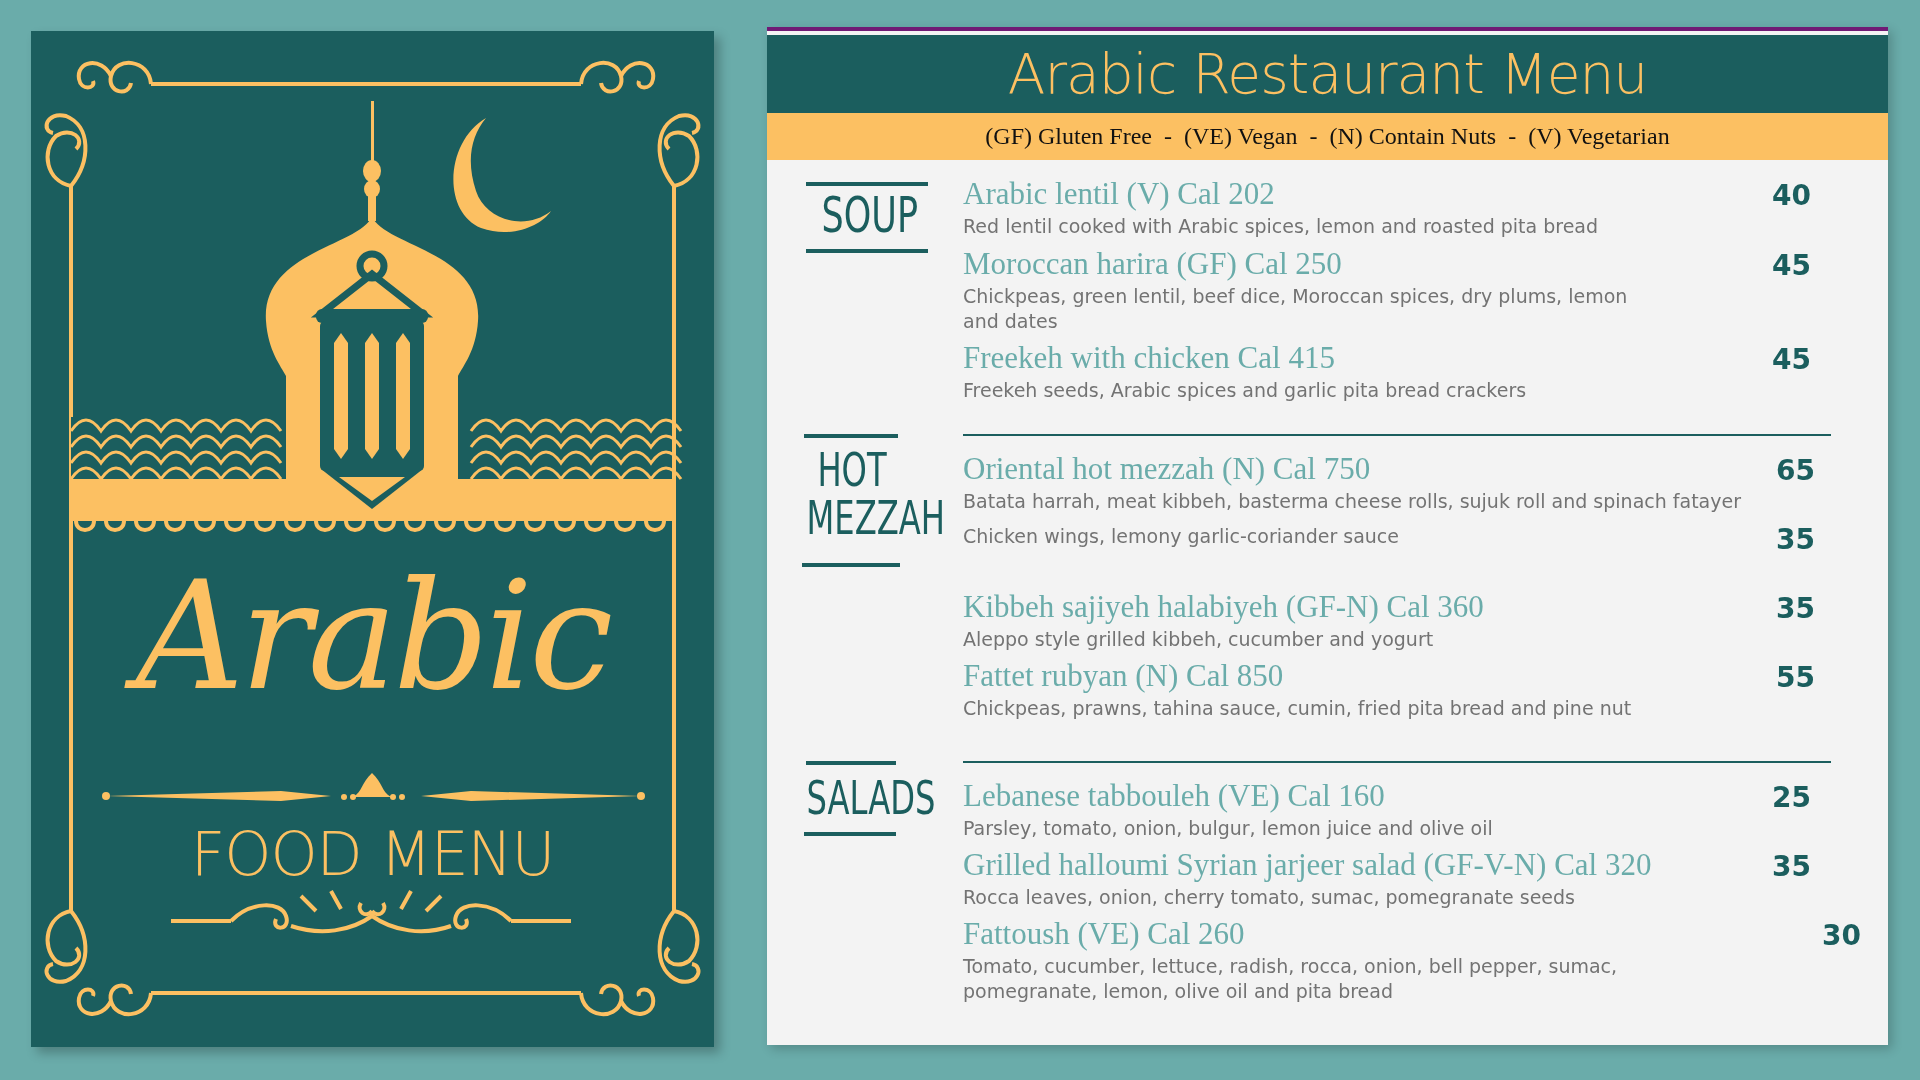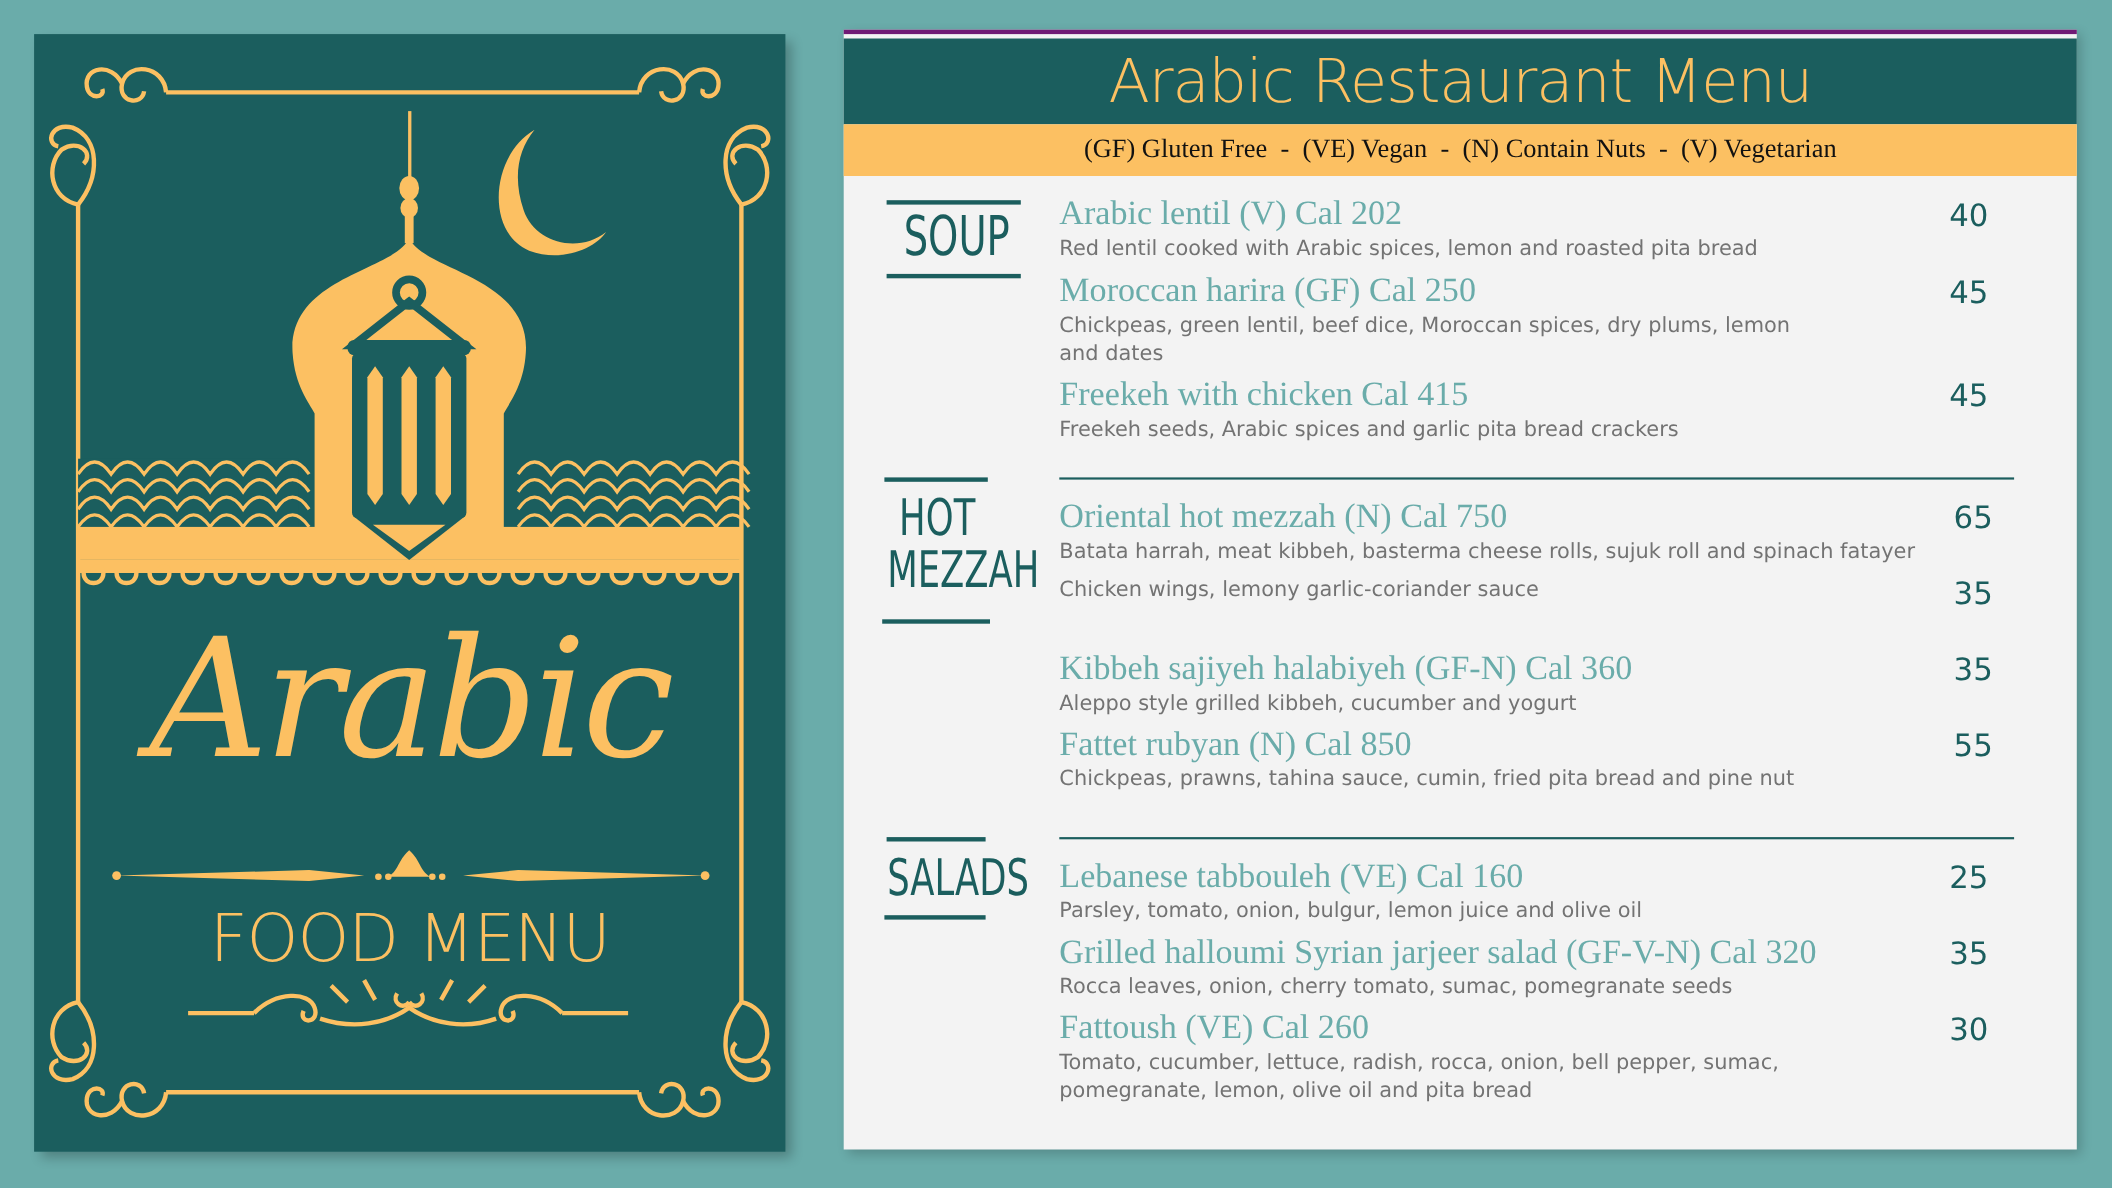--- a/index.html
+++ b/index.html
@@ -11,21 +11,21 @@
   .panel-title{color:#fcc062;font-family:"DejaVu Sans",sans-serif;font-weight:200;font-size:55px;letter-spacing:-1px;}
   .legend-bar{position:absolute;left:0;top:82px;width:100%;height:47px;background:#fcc062;display:flex;align-items:center;justify-content:center;}
   .legend-text{font-family:"Liberation Serif",serif;font-size:24px;color:#111;white-space:pre;}
   .section-label{position:absolute;width:130px;text-align:center;color:#1b5e5e;font-family:"DejaVu Sans",sans-serif;font-weight:normal;transform:scaleX(0.7);transform-origin:center;line-height:1.05;font-size:50px;}
   .rule{position:absolute;height:4px;background:#1b5e5e;}
   .hrule{position:absolute;height:2px;background:#1b5e5e;left:196px;width:868px;}
   .item{position:absolute;left:196px;width:850px;}
   .item-name{font-family:"Liberation Serif",serif;font-size:31px;color:#6aacaa;line-height:34px;white-space:nowrap;}
   .item-desc{font-family:"DejaVu Sans",sans-serif;font-size:19px;color:#737373;line-height:25px;margin-top:3px;width:700px;}
   .item-desc.wide{width:820px;white-space:nowrap;}
-  .price{position:absolute;font-family:"DejaVu Sans",sans-serif;font-weight:normal;font-size:28px;color:#1b5e5e;}
+  .price{position:absolute;font-family:"DejaVu Sans",sans-serif;font-weight:bold;font-size:28px;color:#1b5e5e;}
 </style>
 </head>
 <body>
 
 <div class="poster">
   <svg width="683" height="1016" viewBox="0 0 683 1016">
     <g fill="none" stroke="#fcc062" stroke-width="4">
 
       <line x1="120" y1="53" x2="550" y2="53"></line>
       <line x1="120" y1="962" x2="550" y2="962"></line>
@@ -206,15 +206,15 @@
     <div class="item" style="top:817px;">
       <div class="item-name">Grilled halloumi Syrian jarjeer salad (GF-V-N) Cal 320</div>
       <div class="item-desc">Rocca leaves, onion, cherry tomato, sumac, pomegranate seeds</div>
     </div>
     <div class="price" style="left:1005px;top:819px;">35</div>
 
     <div class="item" style="top:886px;">
       <div class="item-name">Fattoush (VE) Cal 260</div>
       <div class="item-desc">Tomato, cucumber, lettuce, radish, rocca, onion, bell pepper, sumac, pomegranate, lemon, olive oil and pita bread</div>
     </div>
-    <div class="price" style="left:1005px;top:888px;">30</div>
+    <div class="price" style="left:1055px;top:888px;">30</div>
   </div>
 </div>
 
 </body></html>

